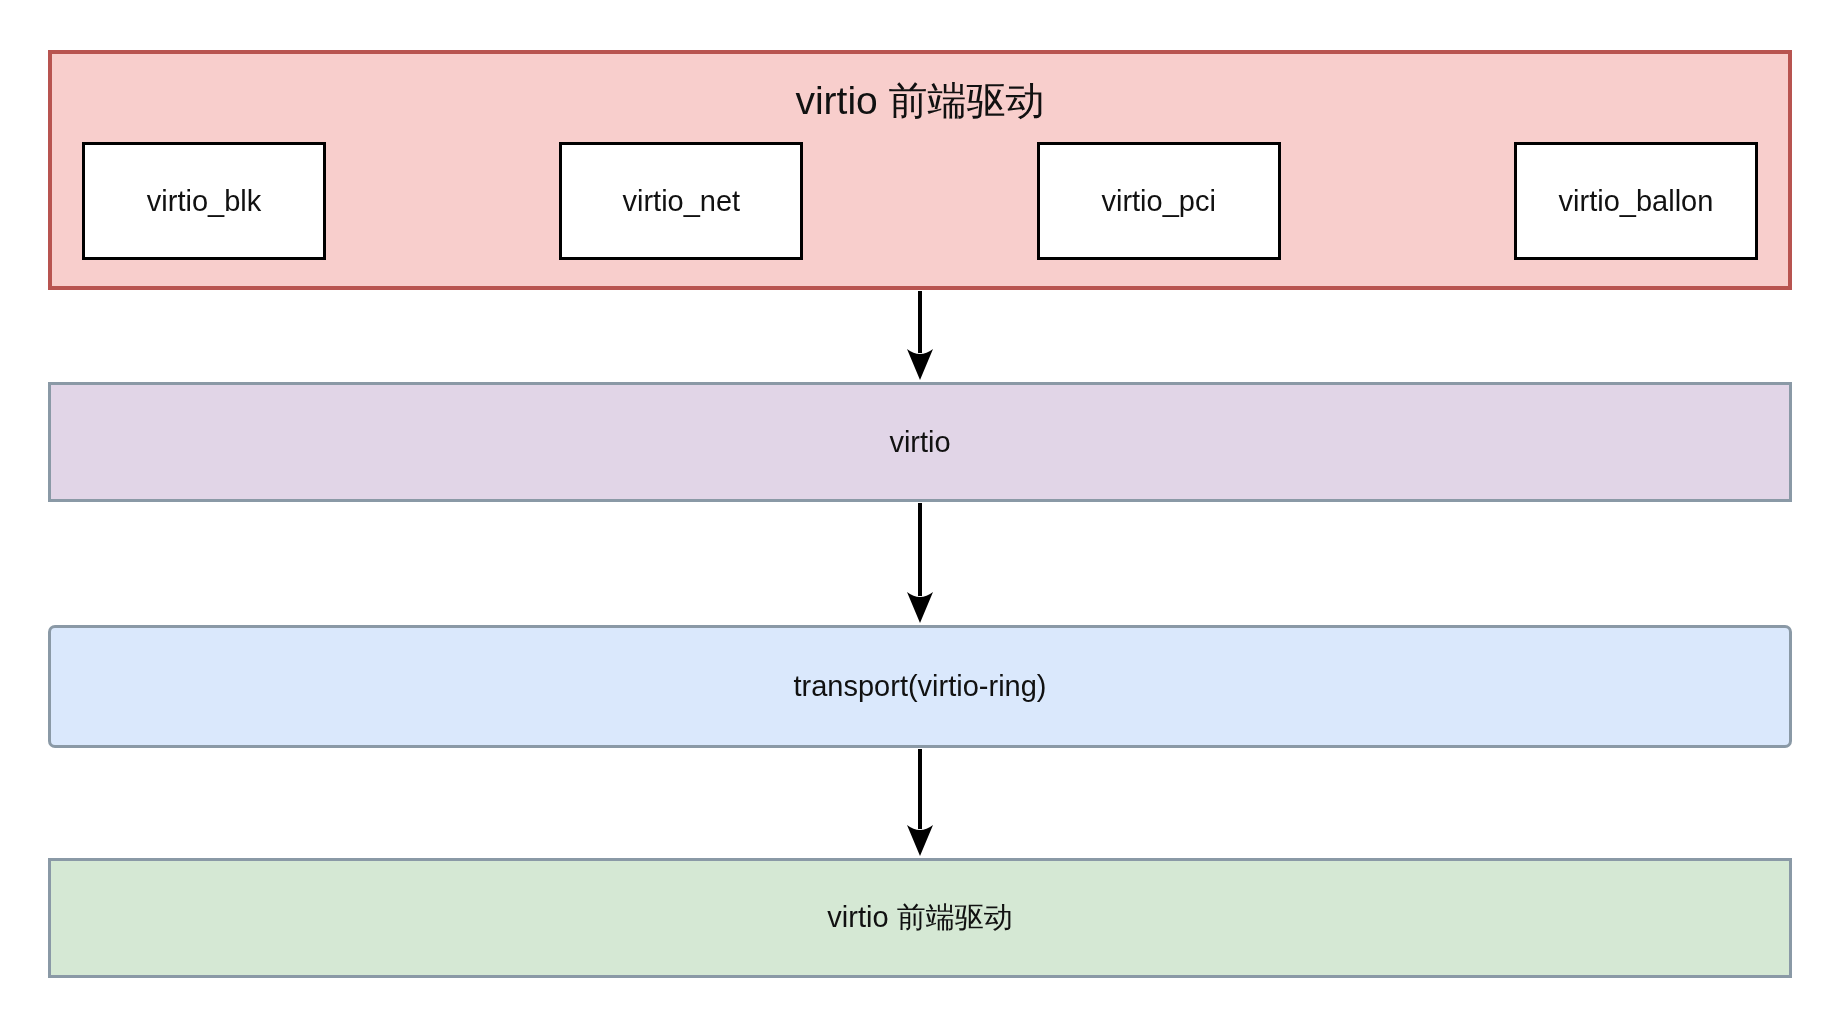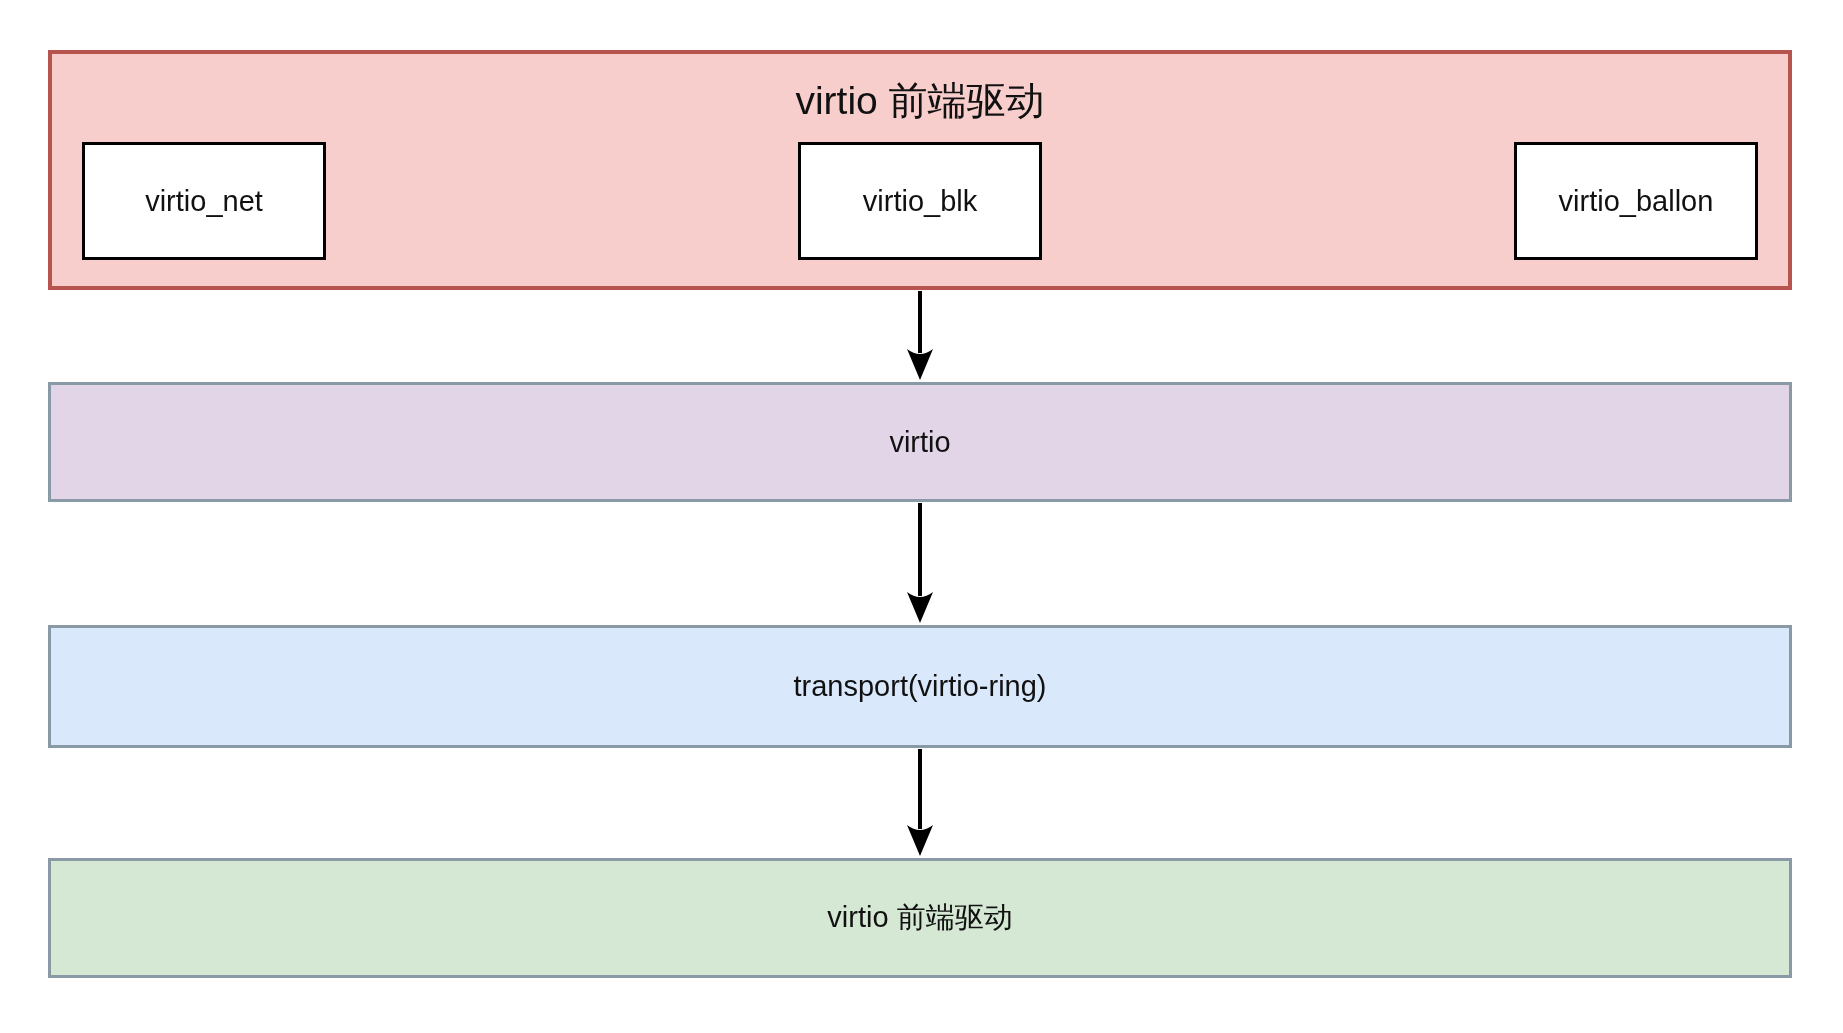--- a/index.html
+++ b/index.html
@@ -65,21 +65,21 @@
     border: 3px solid #8a99a6;
     box-sizing: border-box;
     display: flex;
     align-items: center;
     justify-content: center;
     font-size: 29px;
     color: #111111;
     text-align: right;
   }
   .layer-virtio    { top: 382px; height: 120px; background: #e1d5e7; }
-  .layer-transport { top: 625px; height: 123px; background: #dae8fc; }
+  .layer-transport { top: 625px; height: 123px; background: #dae8fc; border-radius: 7px; }
   .layer-backend   { top: 858px; height: 120px; background: #d5e8d4; }
 
   
   .arrow {
     position: absolute;
     left: 904px; 
     width: 32px;
   }
   .arrow-1 { top: 291px; height: 89px;  }
   .arrow-2 { top: 503px; height: 120px; }
@@ -87,22 +87,23 @@
   .arrow svg { display: block; width: 100%; height: 100%; }
 </style>
 </head>
 <body>
 
 <div class="canvas">
 
   <div class="frontend-group">
     <div class="frontend-title">virtio 前端驱动</div>
     <div class="module-row">
+      <div class="module-box">virtio_blk</div>
       <div class="module-box">virtio_net</div>
-      <div class="module-box">virtio_blk</div>
+      <div class="module-box">virtio_pci</div>
       <div class="module-box">virtio_ballon</div>
     </div>
   </div>
 
   <div class="arrow arrow-1">
     <svg viewBox="0 0 32 89">
       <line x1="16" y1="0" x2="16" y2="62" stroke="#000000" stroke-width="4"></line>
       <path d="M16 89 L3 58 Q16 68 29 58 Z" fill="#000000"></path>
     </svg>
   </div>

